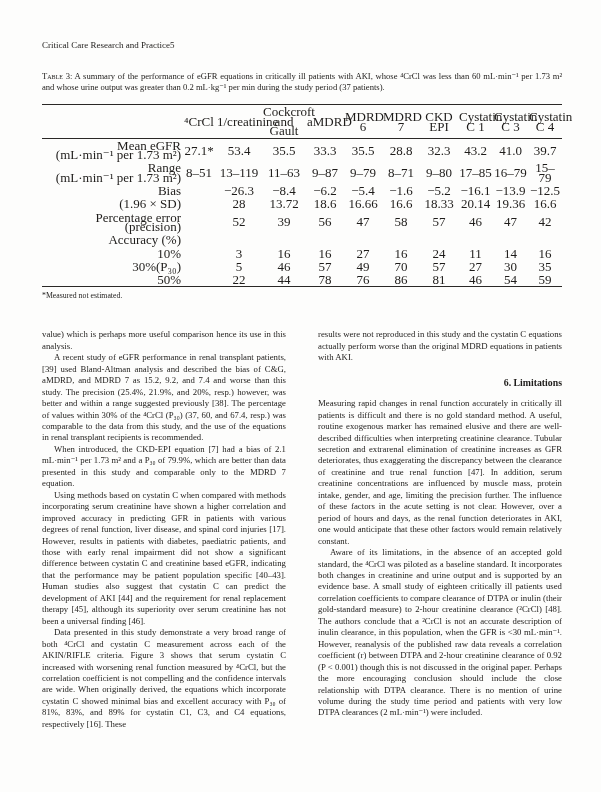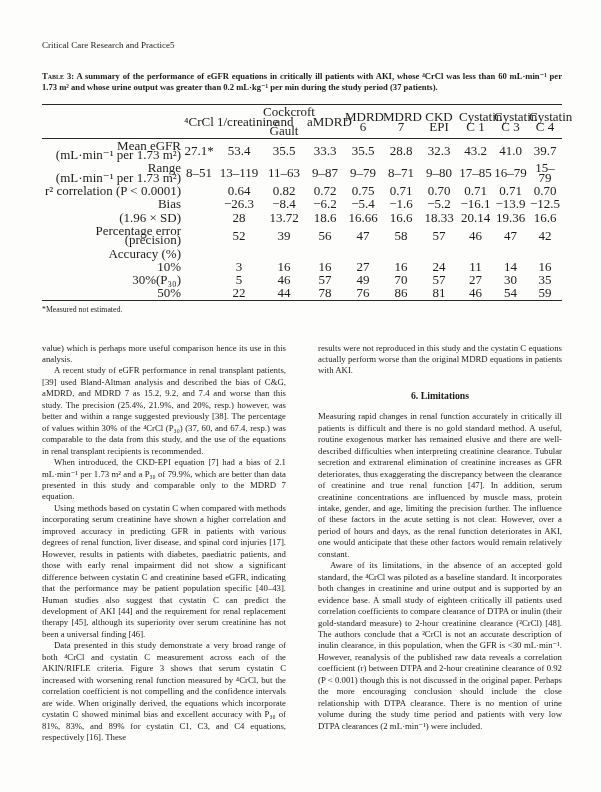--- a/index.html
+++ b/index.html
@@ -23,21 +23,20 @@
   .running-head {
     display: flex;
     align-items: baseline;
     font-size: 9px;
   }
   .table-caption {
     margin-top: 21px;
     font-size: 8.6px;
     line-height: 11.2px;
     text-align: justify;
-    font-weight: bold;
   }
   .table-caption .smallcaps { font-variant: small-caps; }
   table.results {
     margin-top: 11px;
     width: 100%;
     border-collapse: collapse;
     table-layout: fixed;
     font-size: 13px;
     border-top: 1.2px solid #2a2826;
     border-bottom: 1.2px solid #2a2826;
@@ -75,21 +74,21 @@
     width: 253px;
     font-size: 8.75px;
     line-height: 11.45px;
     text-align: justify;
   }
   .col .para.indent { text-indent: 12px; }
   .col .section-heading {
     font-size: 9.8px;
     font-weight: bold;
     margin: 13px 0 10px 0;
-    text-align: center;
+    text-align: right;
   }
 </style>
 </head>
 <body>
 
 <div class="page">
   <div class="content">
 
     <div class="running-head">
       <span>Critical Care Research and Practice</span>
@@ -150,33 +149,20 @@
             <td>11–63</td>
             <td>9–87</td>
             <td>9–79</td>
             <td>8–71</td>
             <td>9–80</td>
             <td>17–85</td>
             <td>16–79</td>
             <td>15–79</td>
           </tr>
           <tr>
-            <td class="label">r² correlation (P &lt; 0.0001)</td>
-            <td></td>
-            <td>0.64</td>
-            <td>0.82</td>
-            <td>0.72</td>
-            <td>0.75</td>
-            <td>0.71</td>
-            <td>0.70</td>
-            <td>0.71</td>
-            <td>0.71</td>
-            <td>0.70</td>
-          </tr>
-          <tr>
             <td class="label">Bias</td>
             <td></td>
             <td>−26.3</td>
             <td>−8.4</td>
             <td>−6.2</td>
             <td>−5.4</td>
             <td>−1.6</td>
             <td>−5.2</td>
             <td>−16.1</td>
             <td>−13.9</td>

